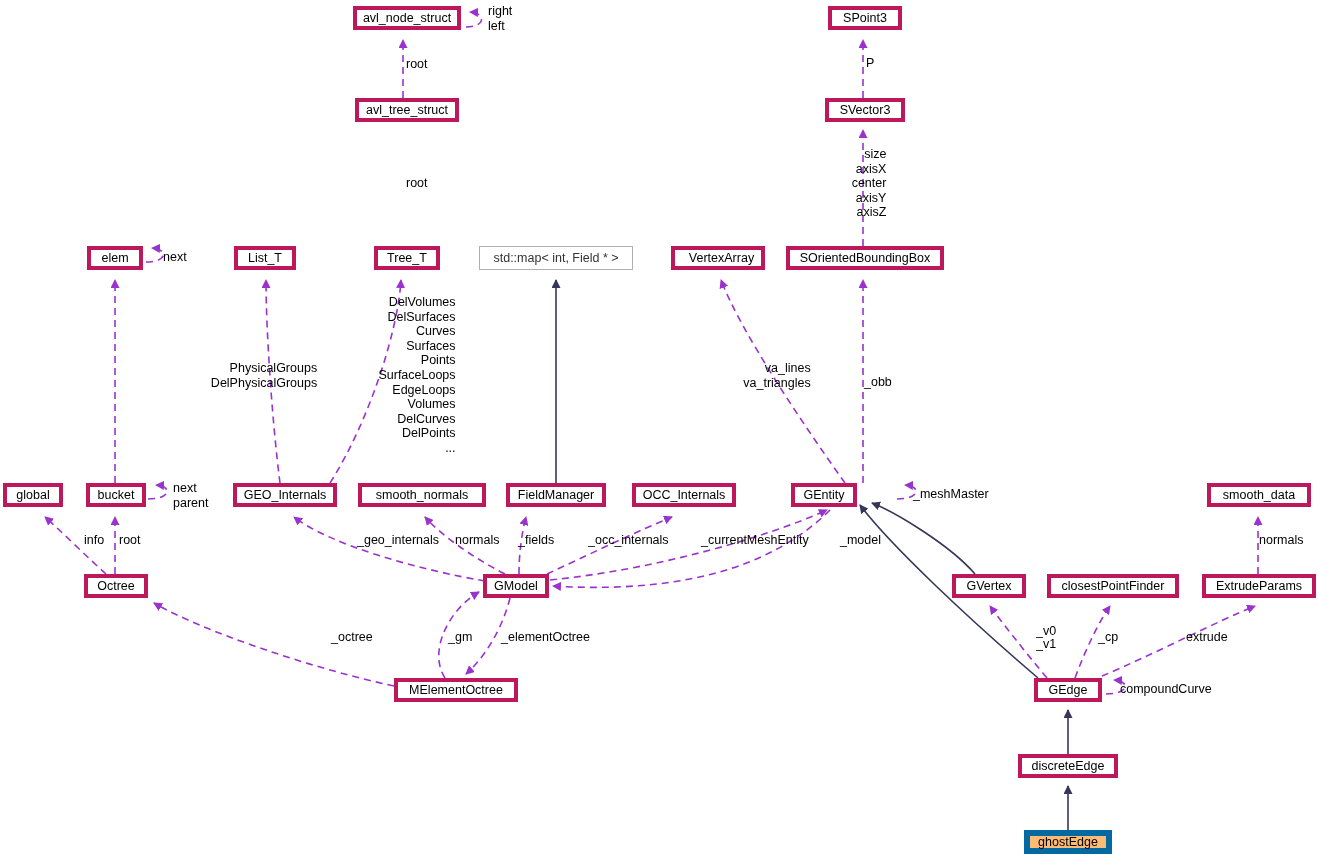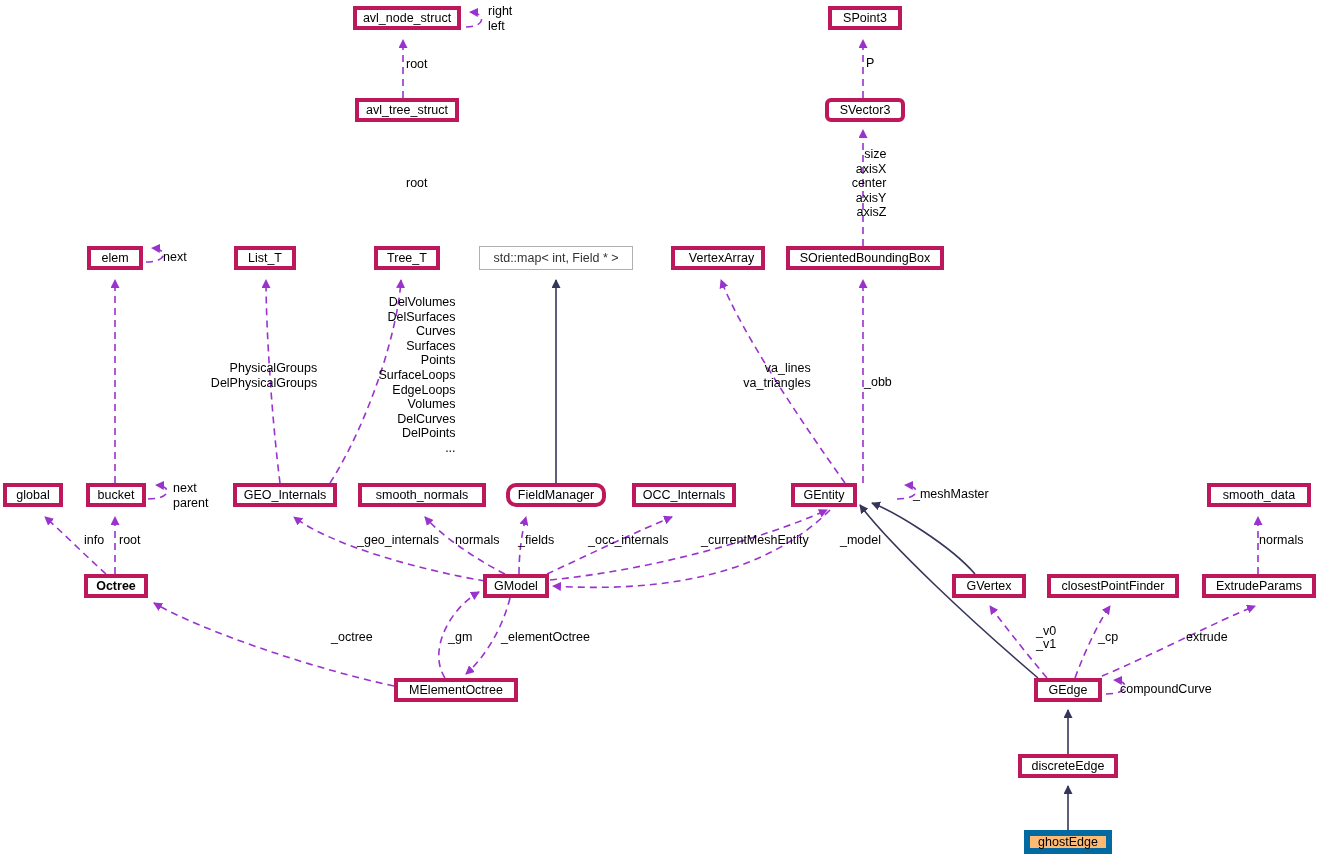--- a/index.html
+++ b/index.html
@@ -118,36 +118,36 @@
       <path d="M1068,754 L1068,710"></path>
 
       <path d="M1068,830 L1068,786"></path>
     </g>
   </svg>
 
   <div id="nodes-layer">
       <div class="node" style="left: 353px; top: 6px; width: 108px;">avl_node_struct</div>
       <div class="node" style="left: 828px; top: 6px; width: 74px;">SPoint3</div>
       <div class="node" style="left: 355px; top: 98px; width: 104px;">avl_tree_struct</div>
-      <div class="node" style="left: 825px; top: 98px; width: 80px; border-radius: 6px;">SVector3</div>
+      <div class="node" style="left: 825px; top: 98px; width: 80px;">SVector3</div>
       <div class="node" style="left: 87px; top: 246px; width: 56px;">elem</div>
       <div class="node" style="left: 234px; top: 246px; width: 62px;">List_T</div>
       <div class="node" style="left: 374px; top: 246px; width: 66px;">Tree_T</div>
       <div class="node lib" style="left: 479px; top: 246px; width: 154px;">std::map&lt; int, Field * &gt;</div>
       <div class="node" style="left: 671px; top: 246px; width: 94px; padding-left: 15px;">VertexArray</div>
       <div class="node" style="left: 786px; top: 246px; width: 158px;">SOrientedBoundingBox</div>
       <div class="node" style="left: 3px; top: 483px; width: 60px;">global</div>
       <div class="node" style="left: 86px; top: 483px; width: 60px;">bucket</div>
       <div class="node" style="left: 233px; top: 483px; width: 104px;">GEO_Internals</div>
       <div class="node" style="left: 358px; top: 483px; width: 128px;">smooth_normals</div>
-      <div class="node" style="left: 506px; top: 483px; width: 100px; border-radius: 10px;">FieldManager</div>
+      <div class="node" style="left: 506px; top: 483px; width: 100px;">FieldManager</div>
       <div class="node" style="left: 632px; top: 483px; width: 104px;">OCC_Internals</div>
       <div class="node" style="left: 791px; top: 483px; width: 66px;">GEntity</div>
       <div class="node" style="left: 1207px; top: 483px; width: 104px;">smooth_data</div>
-      <div class="node" style="left: 84px; top: 574px; width: 64px; font-weight: bold;">Octree</div>
+      <div class="node" style="left: 84px; top: 574px; width: 64px;">Octree</div>
       <div class="node" style="left: 483px; top: 574px; width: 66px; text-align: center;">GModel</div>
       <div class="node" style="left: 952px; top: 574px; width: 74px;">GVertex</div>
       <div class="node" style="left: 1047px; top: 574px; width: 132px;">closestPointFinder</div>
       <div class="node" style="left: 1202px; top: 574px; width: 114px;">ExtrudeParams</div>
       <div class="node" style="left: 394px; top: 678px; width: 124px;">MElementOctree</div>
       <div class="node" style="left: 1034px; top: 678px; width: 68px;">GEdge</div>
       <div class="node" style="left: 1018px; top: 754px; width: 100px;">discreteEdge</div>
       <div class="node highlight" style="left: 1024px; top: 830px; width: 88px;">ghostEdge</div>
     </div>
   <div id="labels-layer">

